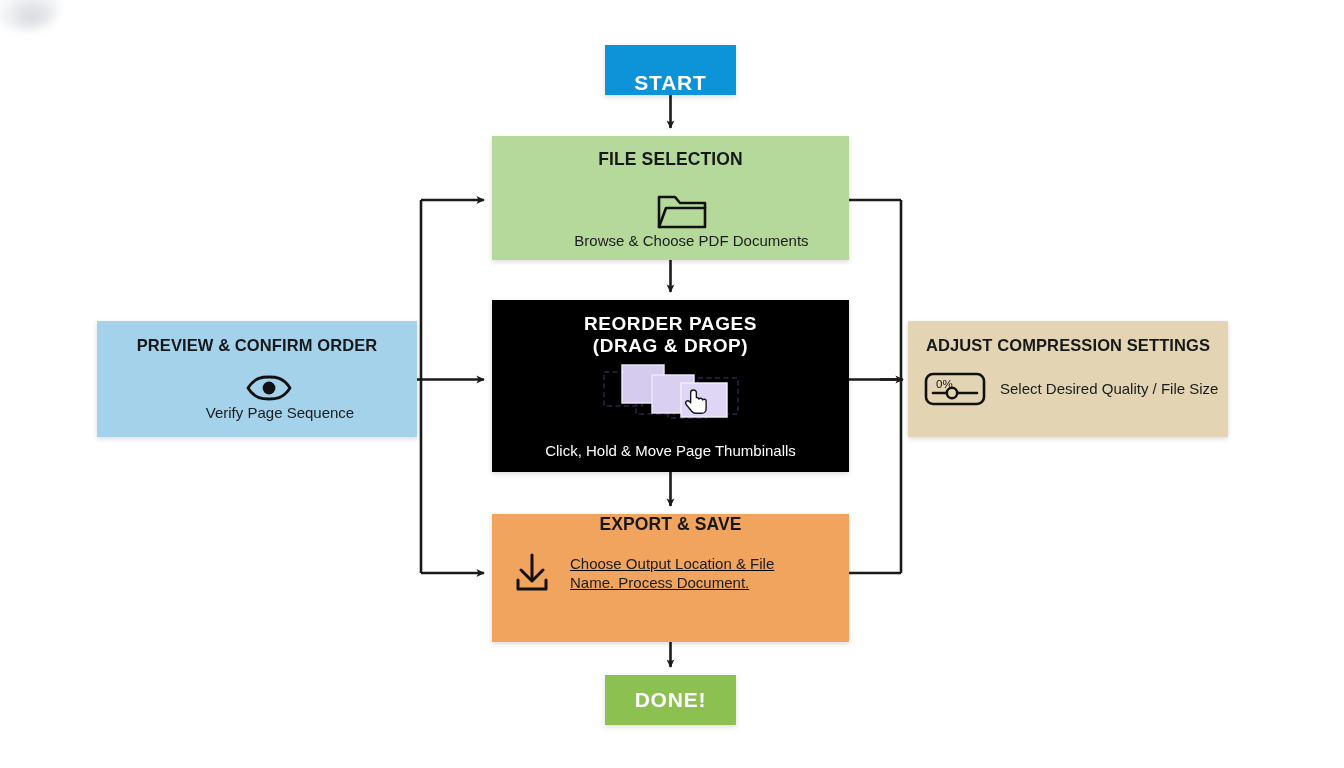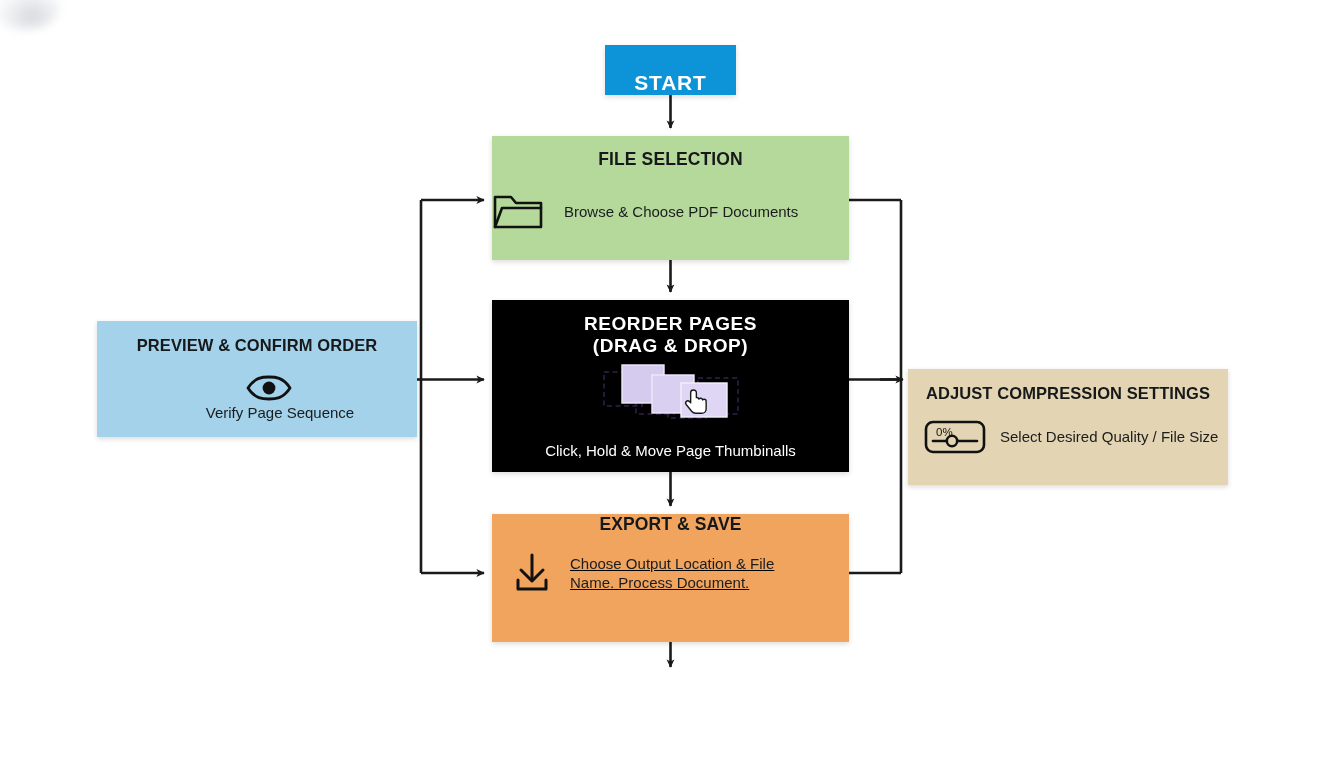--- a/index.html
+++ b/index.html
@@ -83,20 +83,22 @@
     background: #b5d99a;
     padding-top: 13px;
   }
   #file-selection-node .title {
     color: #17181a;
     font-size: 17.5px;
   }
   #file-selection-node .row {
     display: flex; align-items: center;
     margin-top: 22px;
+    padding-left: 22px;
+    flex-direction: column;
   }
   #file-selection-node .sub {
     color: #1b1c1e;
     font-size: 15px;
     margin-left: 20px;
   }
 
   
   #reorder-node {
     left: 492px; top: 300px;
@@ -184,21 +186,20 @@
     font-size: 15px;
     margin-left: 22px;
   }
 
   
   #compression-node {
     left: 908px; top: 321px;
     width: 320px; height: 116px;
     background: #e3d5b4;
     padding-top: 15px;
-    margin-top: 48px;
   }
   #compression-node .title {
     color: #17181a;
     font-size: 16.5px;
   }
   #compression-node .row {
     display: flex; align-items: center;
     margin-top: 16px;
     padding-left: 16px;
   }
@@ -296,20 +297,23 @@
         <path d="M9,18 L20,29 L31,18" stroke="#111" stroke-width="3" stroke-linecap="round" stroke-linejoin="round" fill="none"></path>
         <path d="M6,28 L6,37 L34,37 L34,28" stroke="#111" stroke-width="3" stroke-linecap="round" stroke-linejoin="round" fill="none"></path>
       </svg>
       <div class="sub">
         <div>Choose Output Location &amp; File</div>
         <div>Name. Process Document.</div>
       </div>
     </div>
   </div>
 
+  <div class="node" id="done-node">
+    <div class="title">DONE!</div>
+  </div>
 
   <div class="node" id="preview-node">
     <div class="title">PREVIEW &amp; CONFIRM ORDER</div>
     <div class="row">
       <svg class="icon" width="46" height="30" viewBox="0 0 46 30">
         <path d="M2,15 C9,4 17,4 23,4 C29,4 37,4 44,15 C37,26 29,26 23,26 C17,26 9,26 2,15 Z" fill="none" stroke="#111" stroke-width="2.8" stroke-linejoin="round"></path>
         <circle cx="23" cy="15" r="6.4" fill="#111"></circle>
       </svg>
       <div class="sub">Verify Page Sequence</div>
     </div>

